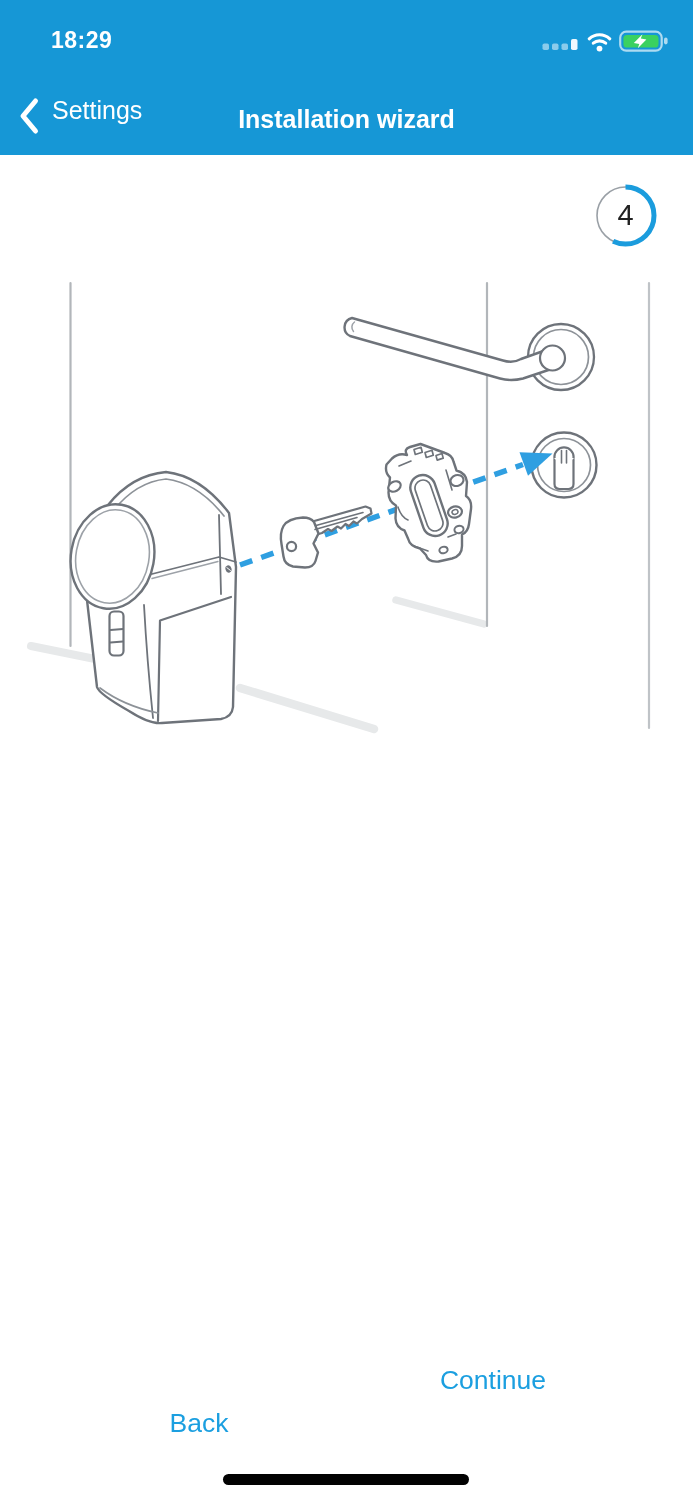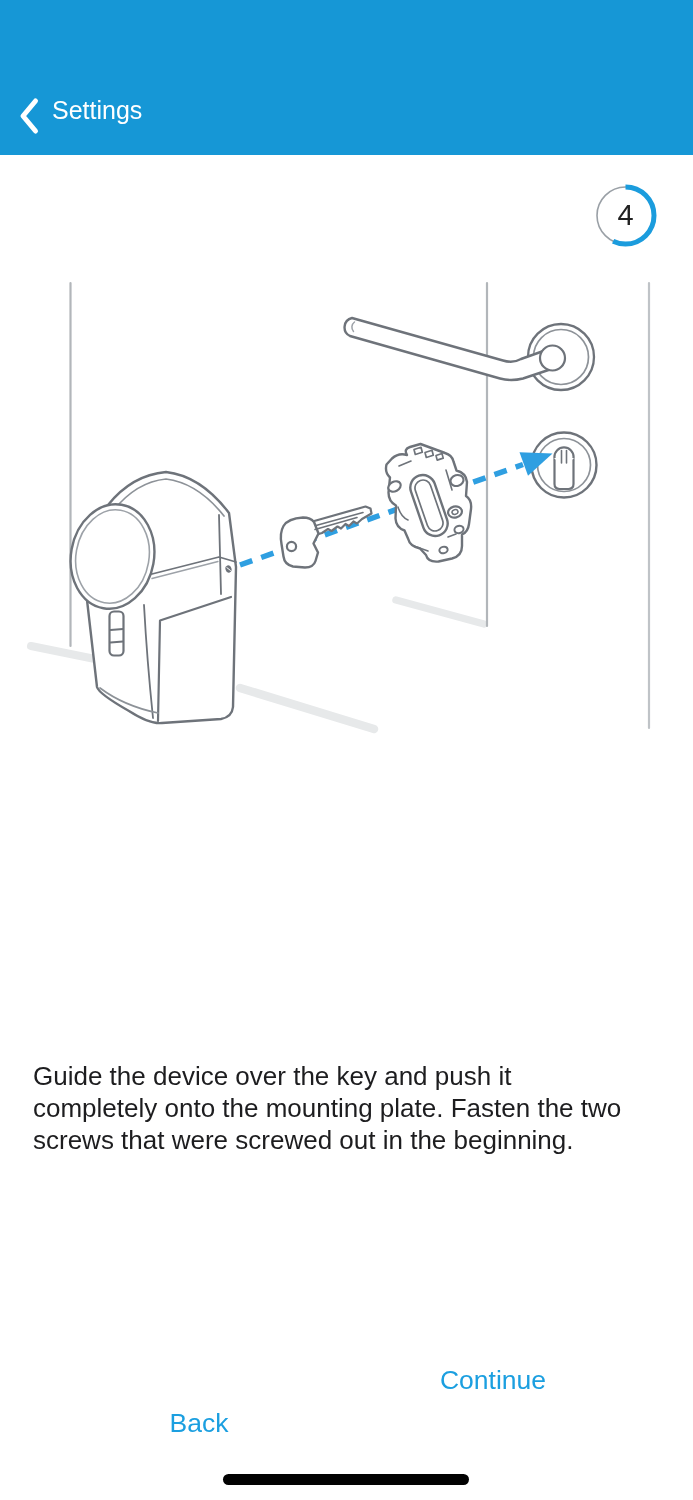--- a/index.html
+++ b/index.html
@@ -34,27 +34,50 @@
   .btn.back{left:199px;margin-top:43px;}
   .btn.cont{left:493px;}
   .homebar{position:absolute;left:223px;top:1474px;width:246px;height:11px;border-radius:5.5px;background:#020202;}
 </style>
 </head>
 <body>
 
 <div id="screen">
 
   <div class="header">
+    <div class="statusbar">
+      <span class="time">18:29</span>
+      <div class="sicons">
+        <svg width="38" height="22">
+          <rect x="0.5" y="13.5" width="6.5" height="6.5" rx="1.8" fill="rgba(255,255,255,0.5)"></rect>
+          <rect x="10" y="13.5" width="6.5" height="6.5" rx="1.8" fill="rgba(255,255,255,0.5)"></rect>
+          <rect x="19.5" y="13.5" width="6.5" height="6.5" rx="1.8" fill="rgba(255,255,255,0.5)"></rect>
+          <rect x="29" y="9" width="6.5" height="11" rx="1.8" fill="#eef8fe"></rect>
+        </svg>
+        <svg width="25" height="22" fill="none">
+          <path d="M2.2,8.8 A15,15 0 0 1 22.8,8.8" stroke="#fff" stroke-width="3.1" stroke-linecap="round"></path>
+          <path d="M6.3,13.2 A9.5,9.5 0 0 1 18.7,13.2" stroke="#fff" stroke-width="3.1" stroke-linecap="round"></path>
+          <circle cx="12.5" cy="18.6" r="2.9" fill="#fff"></circle>
+        </svg>
+        <svg width="50" height="24" fill="none">
+          <rect x="1.2" y="2.7" width="41.5" height="19" rx="6" stroke="rgba(255,255,255,0.65)" stroke-width="2.2"></rect>
+          <rect x="4.4" y="5.9" width="35.1" height="12.6" rx="3.6" fill="#3ad160"></rect>
+          <path d="M23.5,5.2 L14.8,14.1 L20.3,14.9 L18.8,19.2 L27.4,10.4 L21.8,9.6 Z" fill="#fff"></path>
+          <rect x="45" y="8.6" width="3.6" height="6.8" rx="1.8" fill="rgba(255,255,255,0.65)"></rect>
+        </svg>
+      </div>
+    </div>
     <div class="navbar">
       <div class="navback">
         <svg width="22" height="40" fill="none">
           <path d="M17.5,5 L5,20 L17.5,35" stroke="#fff" stroke-width="5" stroke-linecap="round" stroke-linejoin="round"></path>
         </svg>
         <span class="navback-label">Settings</span>
       </div>
+      <div class="navtitle">Installation wizard</div>
     </div>
   </div>
 
   <div class="step">
     <svg width="63" height="63" fill="none">
       <circle cx="31.5" cy="31.5" r="28.5" stroke="#9aa0a6" stroke-width="1.6"></circle>
       <circle cx="31.5" cy="31.5" r="28.5" stroke="#1b9cdd" stroke-width="5" stroke-dasharray="102.2 76.9" transform="rotate(-90 31.5 31.5)"></circle>
     </svg>
     <div class="num">4</div>
   </div>
@@ -130,19 +153,18 @@
       <ellipse cx="455" cy="252" rx="3" ry="2.4" transform="rotate(-15 455 252)" stroke-width="1.6"></ellipse>
       <ellipse cx="459" cy="269.5" rx="4.6" ry="3.6" transform="rotate(-15 459 269.5)" stroke-width="2"></ellipse>
       <ellipse cx="443.5" cy="290" rx="4.2" ry="3.2" transform="rotate(-15 443.5 290)" stroke-width="2"></ellipse>
       <path d="M399,206 L411,201 M446,210 L452,230 M414,286 L428,291 M448,277 L456,274" stroke-width="1.6"></path>
       <path d="M398,247 Q401,257 408,260" stroke-width="1.6"></path>
     </g>
 
     <polygon points="552.5,193.5 528,215.8 519.5,192.2" fill="#2f9fe1" stroke="none"></polygon>
   </svg>
 
-  <p class="instruction">Guide the device over the key and push it completely onto the mounting plate. Fasten the two screws that were screwed out in the beginning.</p>
 
   <button class="btn back">Back</button>
   <button class="btn cont">Continue</button>
 
   <div class="homebar"></div>
 </div>
 
 </body></html>

